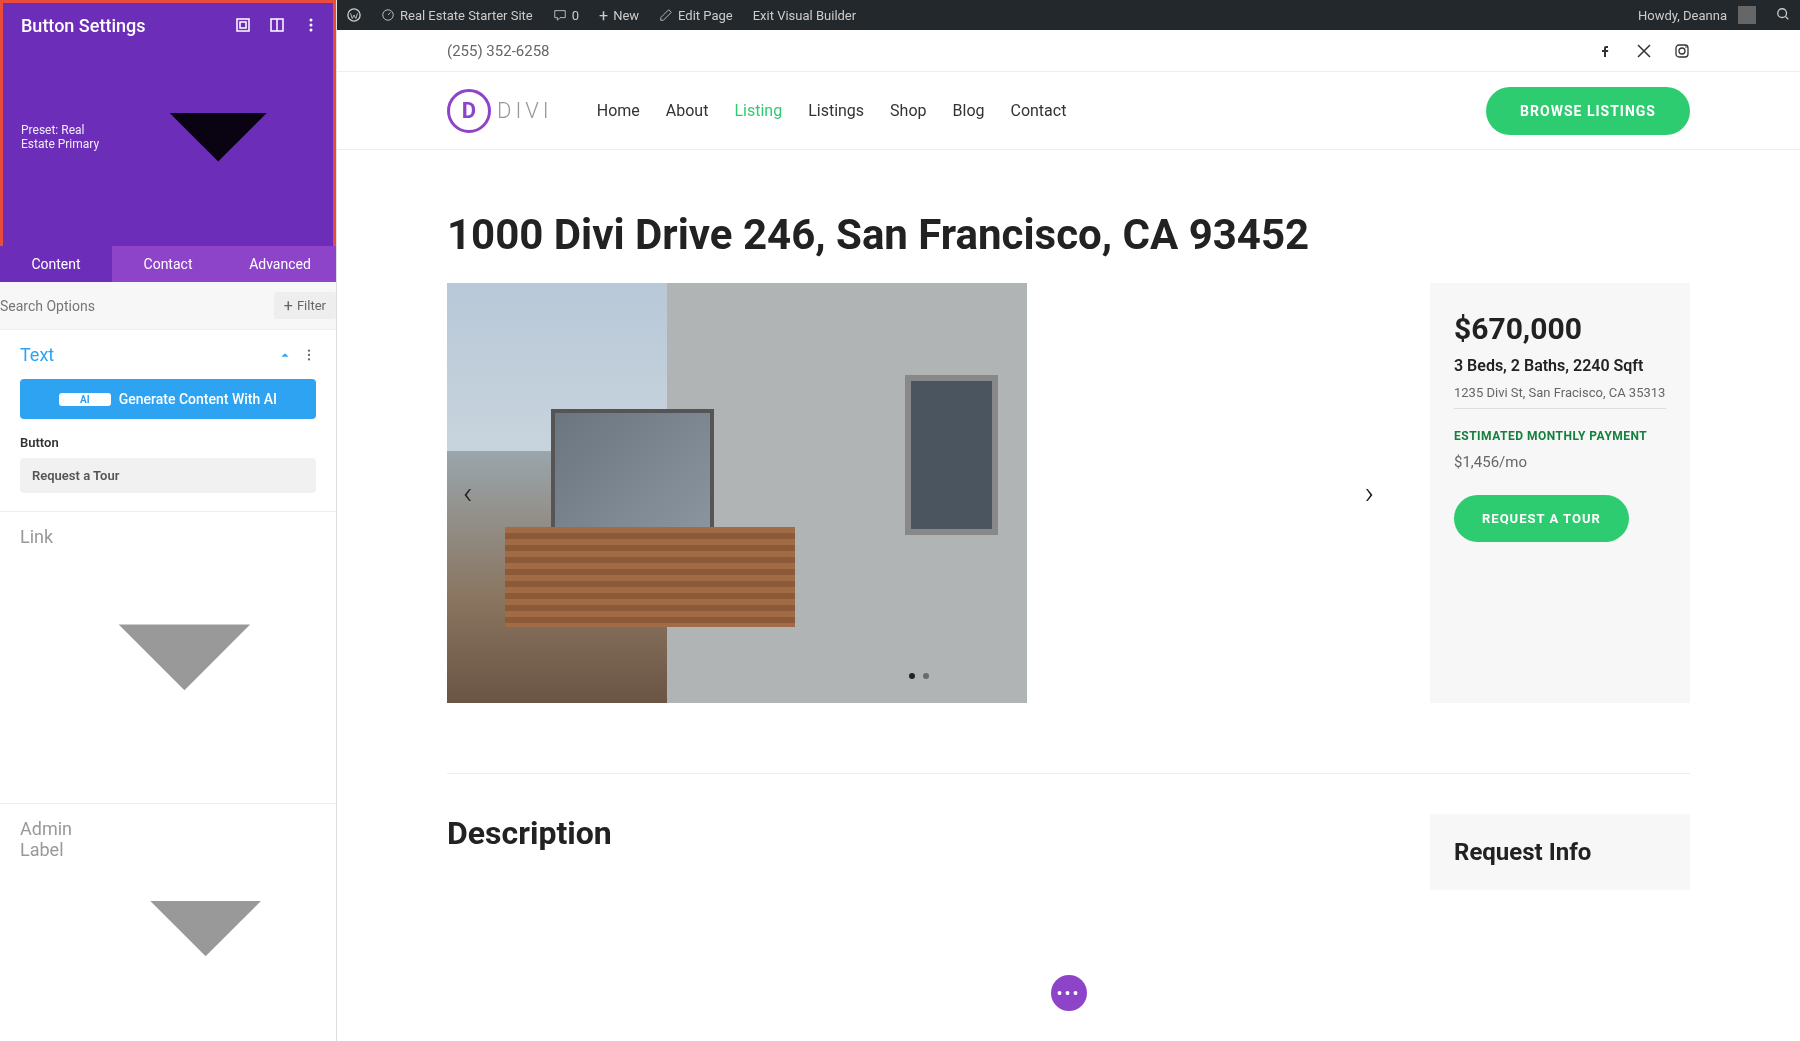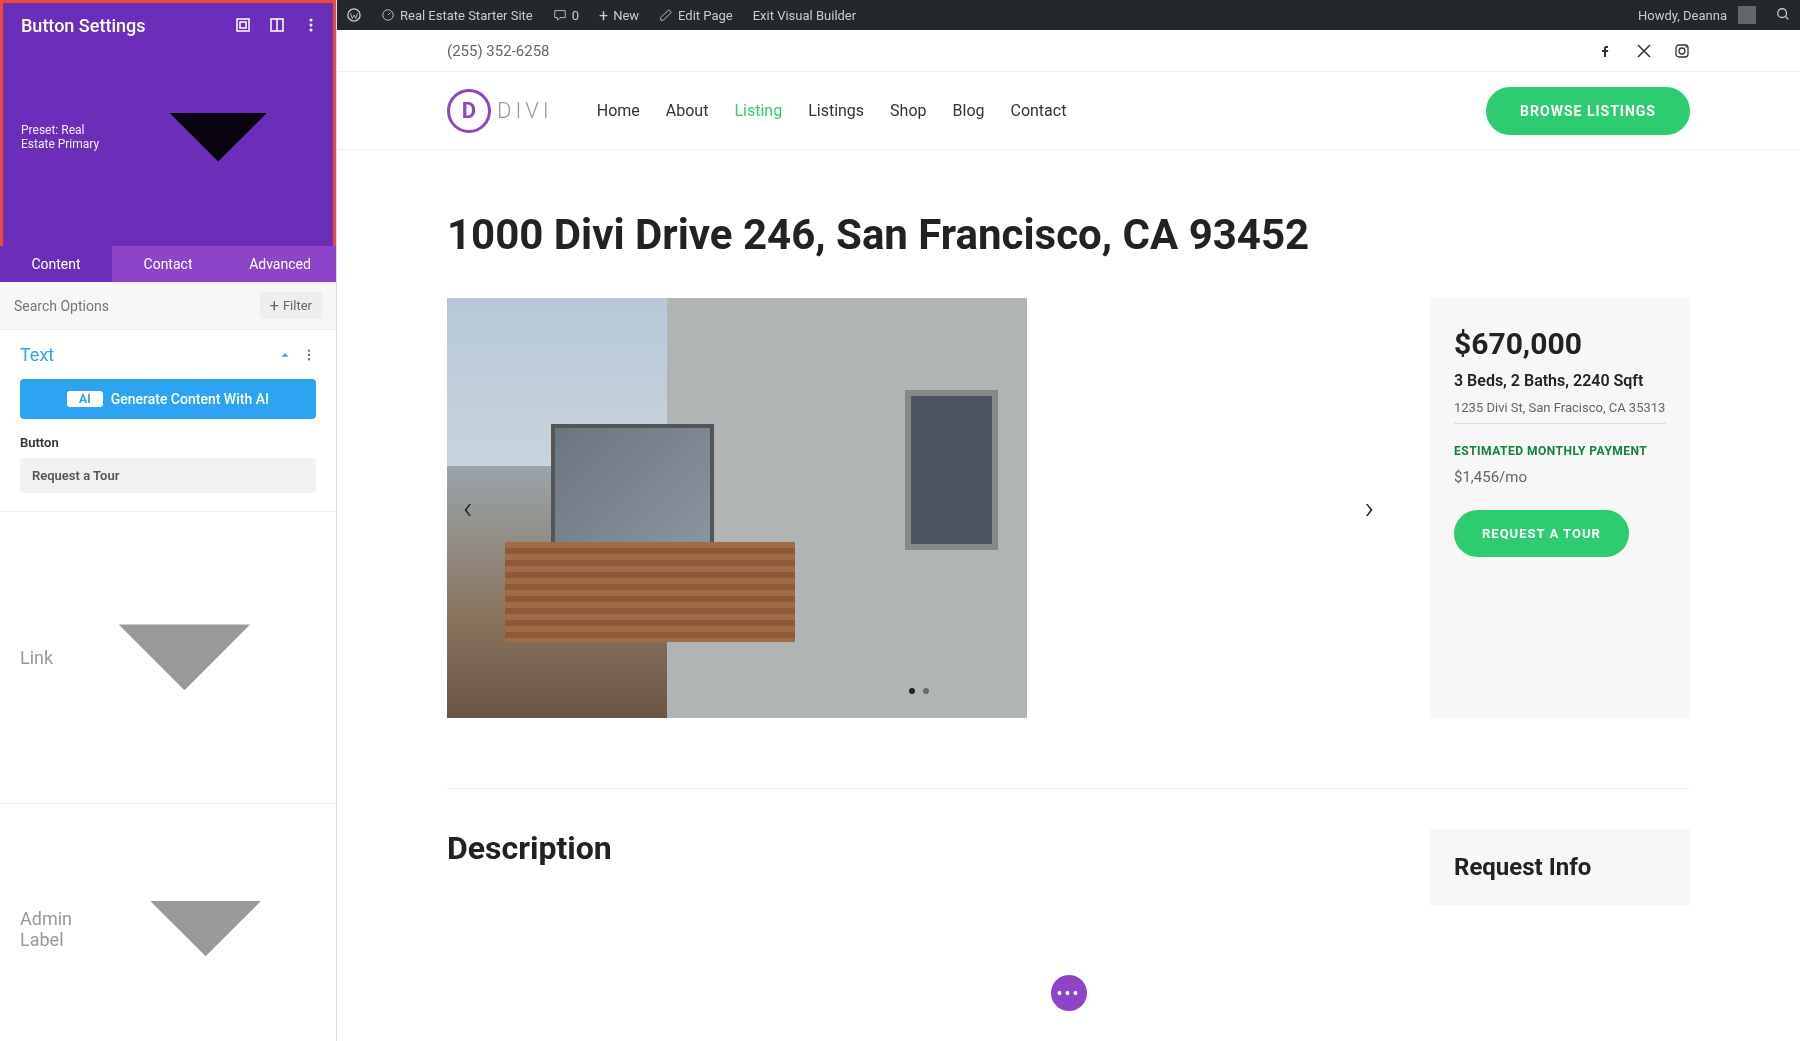--- a/index.html
+++ b/index.html
@@ -14,50 +14,50 @@
 
 .sidebar{position:fixed;top:0;left:0;width:337px;height:100vh;background:#fff;display:flex;flex-direction:column;border-right:1px solid #ddd}
 .sb-header{background:#6c2eb9;color:#fff;padding:12px 18px;position:relative;border:3px solid #e74c3c;border-bottom:0}
 .sb-title{font-size:18px;font-weight:500;margin-bottom:4px}
 .sb-preset{font-size:12px;opacity:.9;display:flex;align-items:center;gap:4px}
 .sb-header-icons{position:absolute;top:14px;right:14px;display:flex;gap:18px}
 .sb-header-icons svg{width:16px;height:16px;fill:#fff;cursor:pointer}
 .sb-tabs{display:flex;background:#8e44c9}
 .sb-tab{flex:1;padding:10px;text-align:center;color:#fff;font-size:14px;cursor:pointer}
 .sb-tab.active{background:#6c2eb9}
-.sb-search{display:flex;align-items:center;padding:10px 14px;border-bottom:1px solid #eee;background:#f7f7f7}
+.sb-search{display:flex;align-items:center;padding:10px 0;border-bottom:1px solid #eee;background:#f7f7f7}
 .sb-search input{flex:1;border:none;background:transparent;font-size:14px;color:#888;outline:none}
 .sb-filter{display:flex;align-items:center;gap:4px;font-size:13px;color:#666;background:#eee;padding:4px 10px;border-radius:3px;cursor:pointer}
 .sb-section{border-bottom:1px solid #eee}
-.sb-sec-head{display:flex;align-items:center;justify-content:space-between;padding:14px 20px;cursor:pointer}
+.sb-sec-head{display:flex;justify-content:space-between;padding:14px 20px;cursor:pointer}
 .sb-sec-title{font-size:18px;color:#2ea3f2}
 .sb-sec-title.muted{color:#999}
 .sb-sec-icons{display:flex;gap:10px;align-items:center}
 .sb-sec-icons svg{width:14px;height:14px;fill:#666}
 .sb-body{padding:0 20px 18px}
 .ai-btn{background:#2ea3f2;color:#fff;border:none;border-radius:4px;padding:12px;width:100%;font-size:14px;font-weight:500;display:flex;align-items:center;justify-content:center;gap:8px;cursor:pointer;margin-bottom:16px}
-.ai-badge{background:#fff;color:#2ea3f2;border-radius:3px;font-size:12px;font-weight:700;padding:1px 12px}
+.ai-badge{background:#fff;color:#2ea3f2;border-radius:3px;font-size:10px;font-weight:700;padding:1px 21px}
 .field-label{font-size:13px;color:#333;font-weight:600;margin-bottom:8px}
 .field-input{background:#f1f1f1;border:none;border-radius:4px;padding:10px 12px;width:100%;font-size:13px;font-weight:600;color:#555}
 
 .canvas{position:fixed;top:30px;left:337px;right:0;bottom:0;overflow:auto;background:#fff}
 .topbar{height:42px;background:#fff;border-bottom:1px solid #eee;display:flex;align-items:center;padding:0 110px;justify-content:space-between}
 .topbar-phone{color:#666;font-size:15px}
 .topbar-social{display:flex;gap:22px}
 .topbar-social svg{width:16px;height:16px;fill:#333;cursor:pointer}
 .navbar{height:78px;display:flex;align-items:center;padding:0 110px;border-bottom:1px solid #eee;gap:24px}
 .logo{display:flex;align-items:center;gap:6px}
 .logo-circle{width:44px;height:44px;border:3px solid #8e44c9;border-radius:50%;display:flex;align-items:center;justify-content:center;color:#8e44c9;font-weight:700;font-size:22px}
 .logo-text{color:#999;font-size:22px;letter-spacing:4px;font-weight:300}
 .nav-links{display:flex;gap:26px;margin-left:20px}
 .nav-link{color:#333;font-size:16px;text-decoration:none;cursor:pointer}
 .nav-link.active{color:#2ecc71}
 .browse-btn{margin-left:auto;background:#2ecc71;color:#fff;border:none;border-radius:30px;padding:16px 34px;font-size:14px;font-weight:700;letter-spacing:1px;cursor:pointer}
 .content{padding:60px 110px}
-.listing-title{font-size:42px;font-weight:700;color:#222;margin-bottom:39px}
+.listing-title{font-size:42px;font-weight:700;color:#222;margin-bottom:24px}
 .listing-row{display:flex;gap:40px}
 .gallery{flex:1;position:relative}
 .gallery-img{width:580px;height:420px;background:linear-gradient(180deg,#b8c8d8 0%,#c8d4dd 40%,#9aa5ac 40%,#8a7560 75%,#6a5444 100%);position:relative;overflow:hidden}
 .building{position:absolute;right:0;top:0;width:62%;height:100%;background:#b0b4b4}
 .balcony{position:absolute;bottom:18%;left:10%;width:50%;height:24%;background:repeating-linear-gradient(180deg,#a06b45 0 6px,#8c5a38 6px 12px)}
 .window1{position:absolute;top:22%;right:8%;width:26%;height:38%;background:#4a5560;border:6px solid #888}
 .window2{position:absolute;top:30%;left:18%;width:28%;height:30%;background:linear-gradient(135deg,#6a7580,#8a95a0);border:4px solid #555}
 .gal-arrow{position:absolute;top:50%;transform:translateY(-50%);font-size:32px;color:#222;cursor:pointer;background:none;border:none;font-weight:300}
 .gal-prev{left:16px}
 .gal-next{right:16px}

